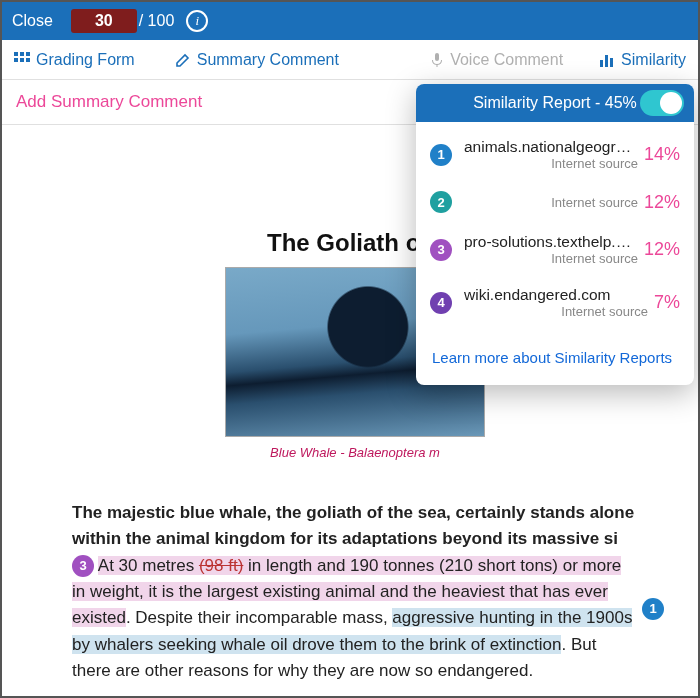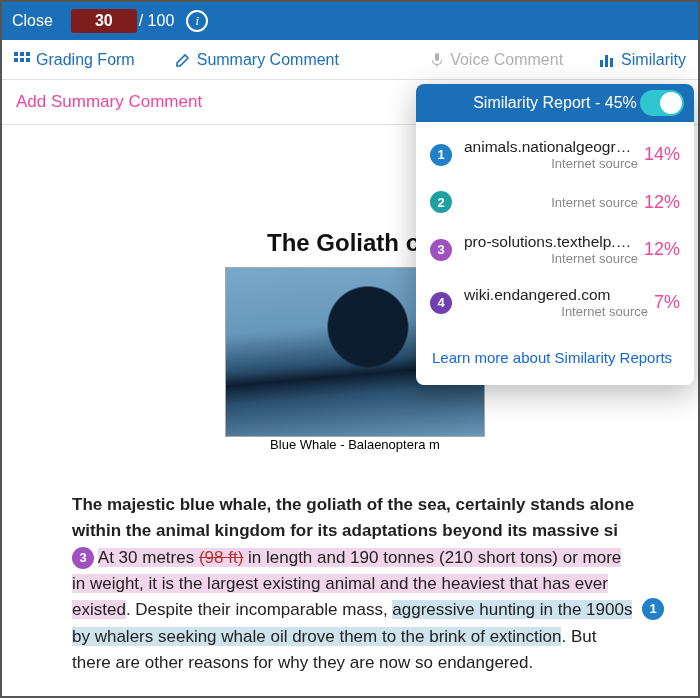--- a/index.html
+++ b/index.html
@@ -67,21 +67,21 @@
   .doc { padding: 0 60px 0 70px; }
   .doc h1 { text-align: center; font-size: 24px; font-weight: 700; margin: 24px 0 10px; color: #111; }
   .figure { text-align: center; }
   .whale-img {
     width: 260px; height: 170px; margin: 0 auto;
     background:
       radial-gradient(circle at 55% 35%, #0d1d30 0%, #0d1d30 22%, transparent 23%),
       linear-gradient(175deg, #79a9c8 0%, #6698bb 35%, #2a4f6e 55%, #0d1d30 62%, #2a4f6e 72%, #6a98b8 100%);
     border: 1px solid #aaa;
   }
-  .caption { color: #000000; font-size: 13px; }
+  .caption { font-style: italic; color: #be185d; font-size: 13px; margin-top: 8px; }
 
   .bodytext {
     margin-top: 40px; font-size: 17px; line-height: 1.55; color: #222;
   }
   .bodytext b { font-weight: 700; }
   .hl-pink { background: #f1d5ea; }
   .hl-blue { background: #cfe3ef; }
   .strike { text-decoration: line-through; color: #b33; }
   .chip {
     display: inline-flex; width: 22px; height: 22px; border-radius: 50%;

